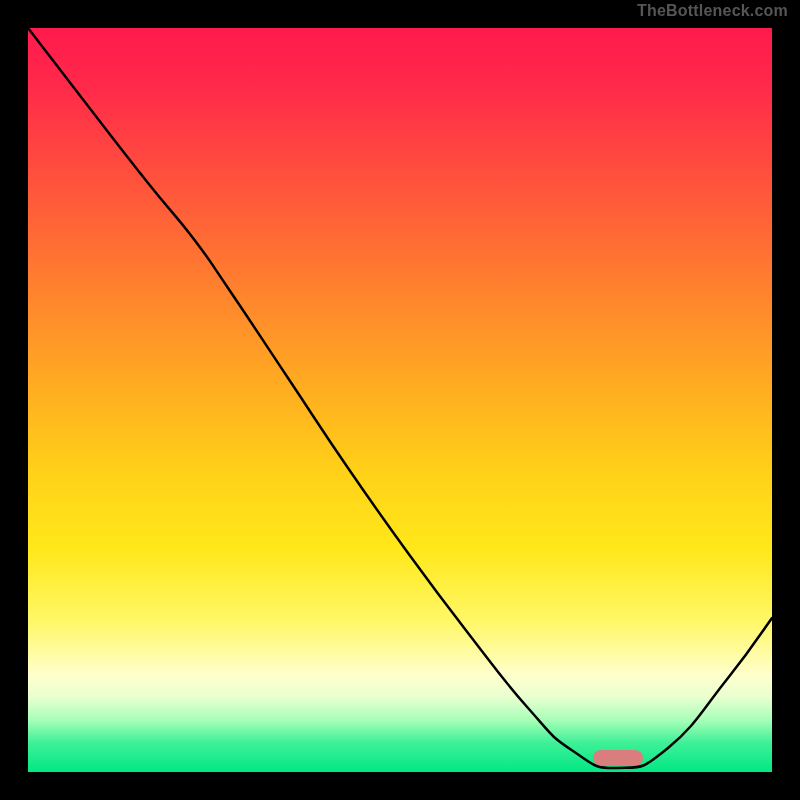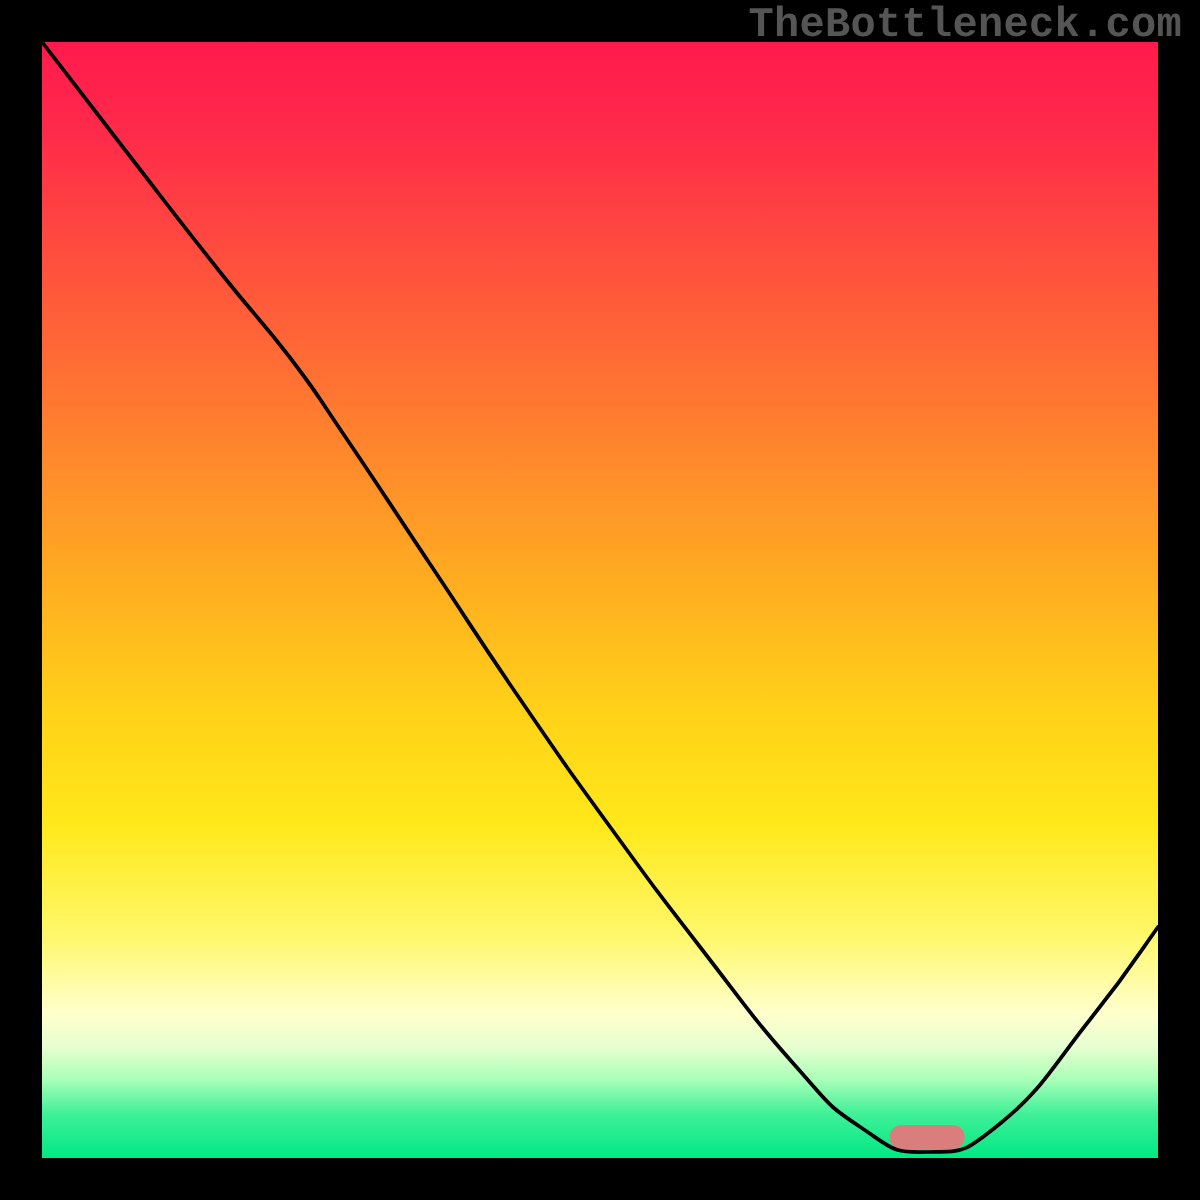--- a/index.html
+++ b/index.html
@@ -17,25 +17,24 @@
     top: 0;
     width: 800px;
     height: 800px;
     box-sizing: border-box;
   }
   .watermark {
     position: absolute;
     top: 2px;
     right: 12px;
     color: #555;
-    font-size: 28px;
+    font-size: 16px;
     font-weight: bold;
     letter-spacing: 0.2px;
     user-select: none;
-    font-family: Liberation Mono, monospace;
   }
   .plot {
     position: absolute;
     left: 28px;
     top: 28px;
     width: 744px;
     height: 744px;
     background: linear-gradient(
       to bottom,
       #ff1a4d 0%,

